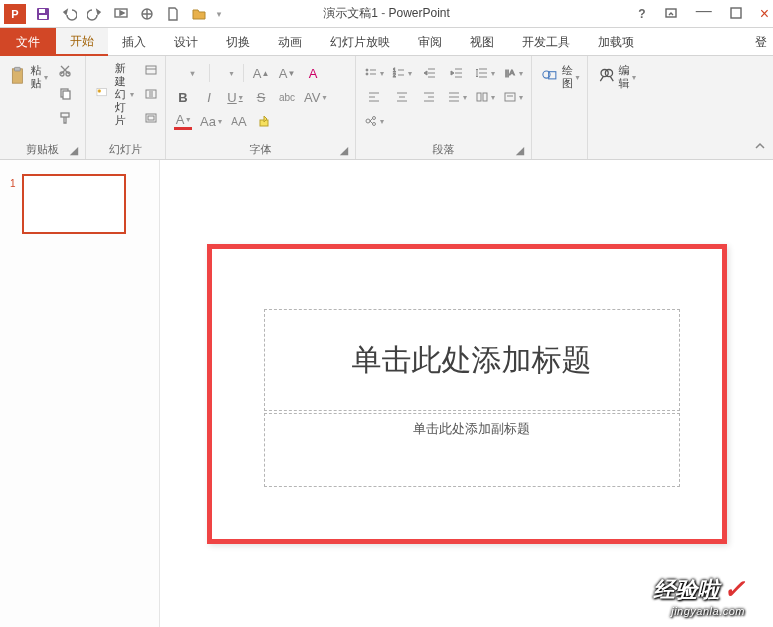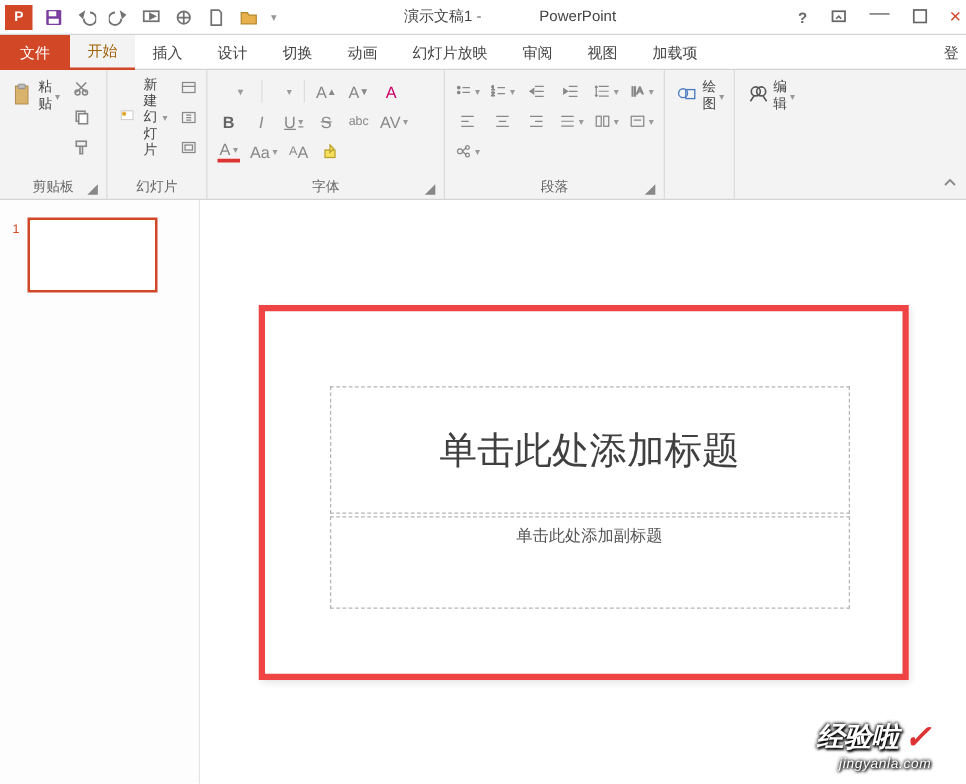--- a/index.html
+++ b/index.html
@@ -46,21 +46,21 @@
     margin-right: 4px;
   }
   .title-center {
     position: absolute;
     left: 0; right: 0;
     text-align: center;
     color: #666;
     font-size: 12px;
     pointer-events: none;
   }
-  .title-center .ptext { color: #444; margin-left: 43px; }
+  .title-center .ptext { color: #444; }
   .win-controls {
     position: absolute;
     right: 4px;
     top: 0;
     height: 28px;
     display: flex;
     align-items: center;
     gap: 18px;
     color: #666;
   }
@@ -323,20 +323,21 @@
 <div class="tabbar">
   <div class="tab file">文件</div>
   <div class="tab active">开始</div>
   <div class="tab">插入</div>
   <div class="tab">设计</div>
   <div class="tab">切换</div>
   <div class="tab">动画</div>
   <div class="tab">幻灯片放映</div>
   <div class="tab">审阅</div>
   <div class="tab">视图</div>
+  <div class="tab">开发工具</div>
   <div class="tab">加载项</div>
   <div style="flex:1"></div>
   <div class="tab" style="padding-right:6px;">登</div>
 </div>
 
 <div class="ribbon">
 
   <div class="group" style="width:86px;">
     <div class="group-body">
       <div class="big-btn">

